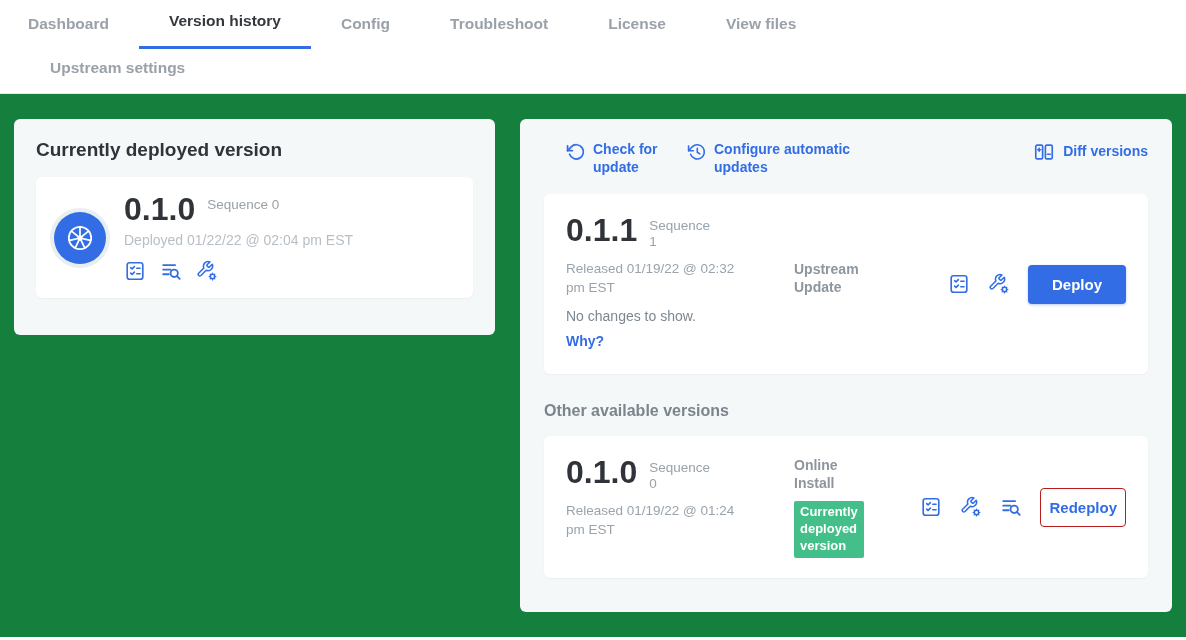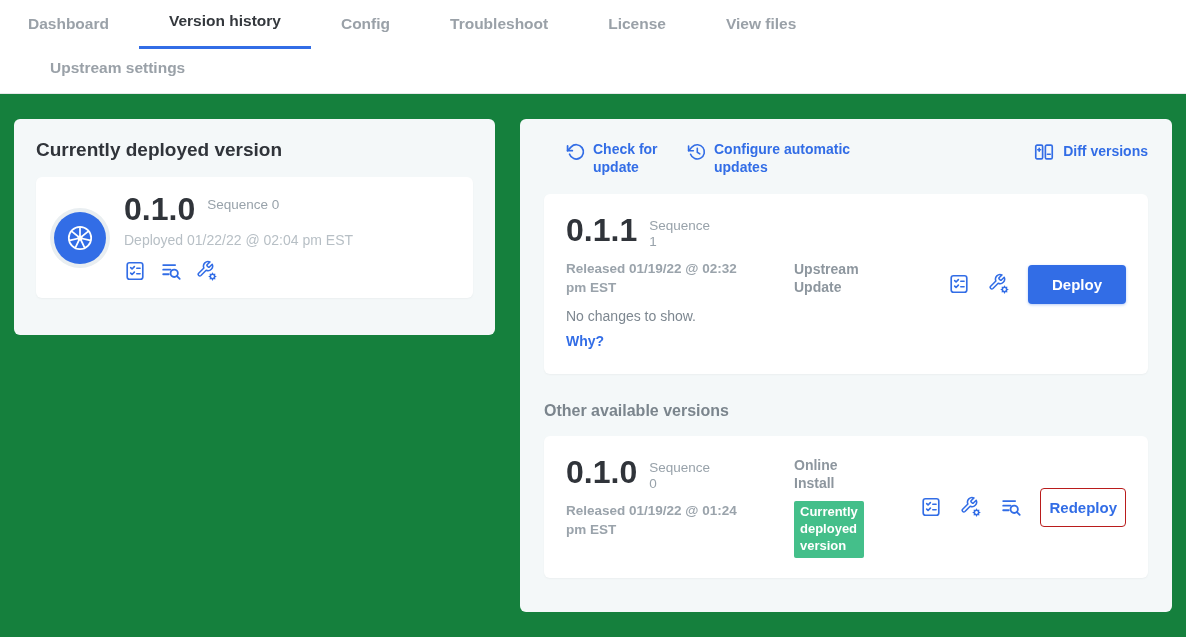--- a/index.html
+++ b/index.html
@@ -130,21 +130,21 @@
     padding: 20px 22px;
     display: flex;
   }
   .version-card.latest { min-height: 180px; }
   .version-card.other { min-height: 134px; }
   .vc-col1 { width: 228px; flex-shrink: 0; }
   .released {
     margin-top: 10px;
     width: 172px;
     font-size: 13.5px;
-    font-weight: 700;
+    font-weight: 400;
     color: #9aa3ab;
     line-height: 1.35;
   }
   .no-changes { margin-top: 11px; font-size: 14px; color: #7d8790; }
   .why-link {
     display: inline-block;
     margin-top: 9px;
     font-size: 14px;
     font-weight: 700;
     color: #326de6;

